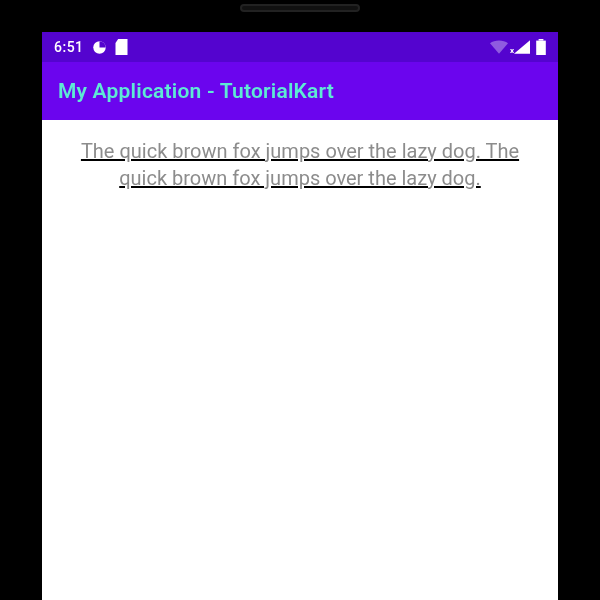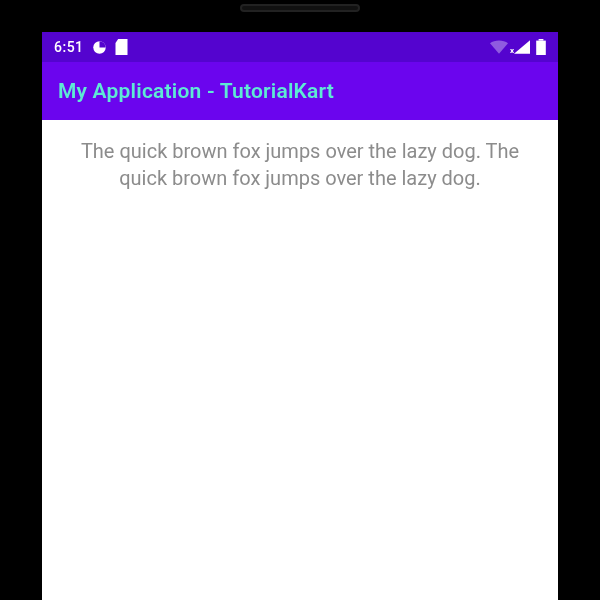--- a/index.html
+++ b/index.html
@@ -63,20 +63,21 @@
     align-items: center;
     padding: 0 16px;
     font-size: 21px;
     font-weight: 600;
     letter-spacing: 0.2px;
   }
   .content {
     padding: 18px 22px;
     background: #fff;
     min-height: calc(100% - 88px);
+    text-decoration: underline;
   }
   .body-text {
     color: #8c8c8c;
     font-size: 20px;
     line-height: 1.35;
     text-align: center;
     font-weight: 400;
   }
   .icon-svg { display: block; }
 </style>

